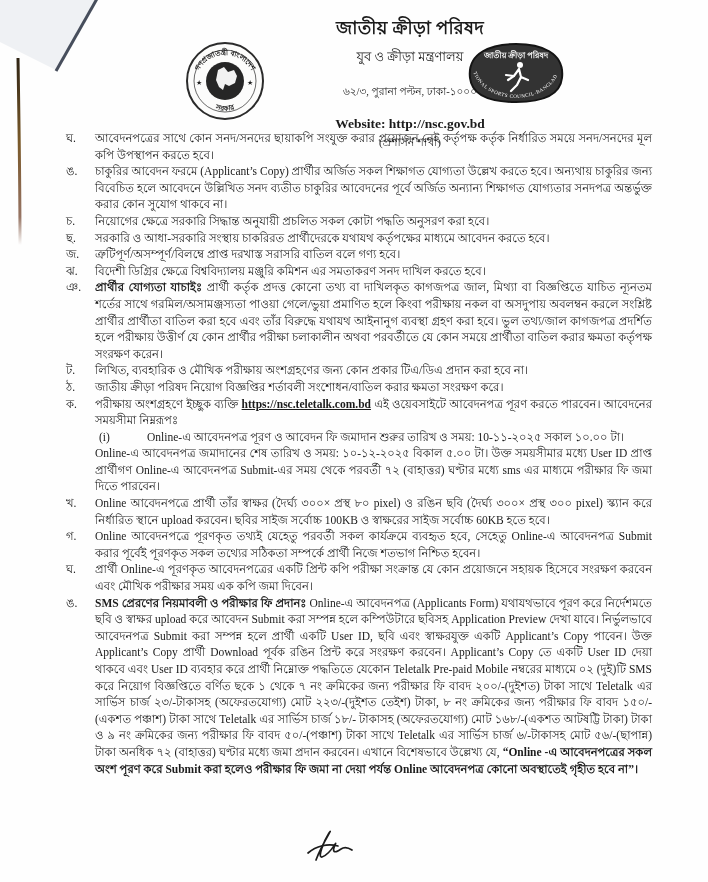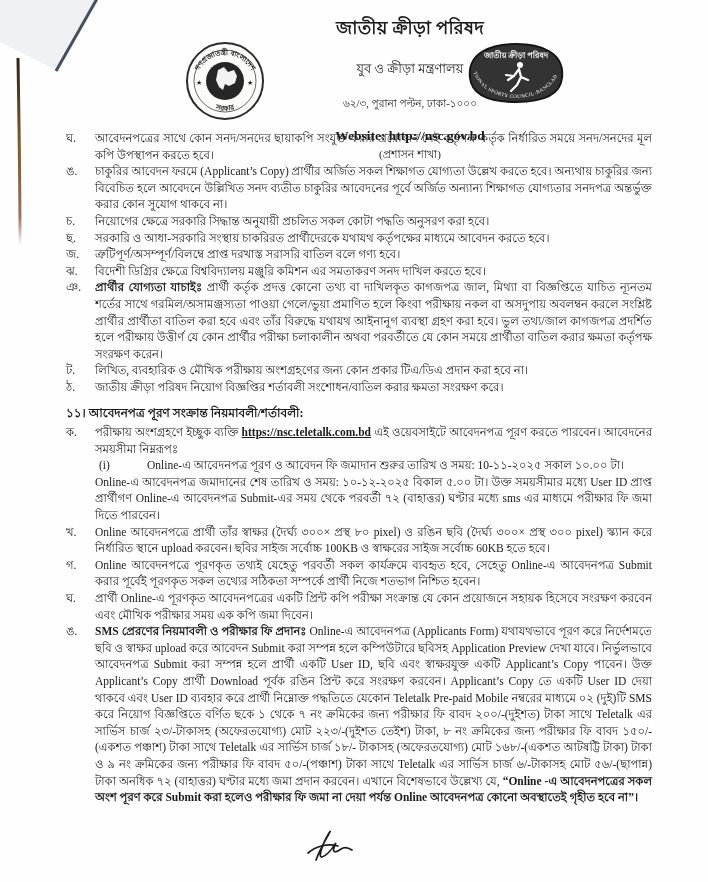--- a/index.html
+++ b/index.html
@@ -6,21 +6,21 @@
   .page {
     position:relative; width:708px; height:882px; margin:0 auto;
     background:#fefefe; overflow:hidden; color:#1b1b1b;
     font-family:"Liberation Serif","DejaVu Serif",serif;
   }
   
   .artifacts { position:absolute; left:0; top:0; pointer-events:none; }
   
   .header-text { position:absolute; top:14px; left:248px; width:324px; text-align:center; }
   .h-org   { font-size:18px; font-weight:bold; letter-spacing:.3px; }
-  .h-line  { font-size:13px; margin-top:14px; }
+  .h-line  { font-size:13px; margin-top:2px; }
   .h-addr  { font-size:10.5px; margin-top:16px; }
   .h-web   { font-size:13.5px; font-weight:600; margin-top:15px; }
   .h-branch{ font-size:11px; margin-top:2px; display:inline-block; }
   .seal-left   { position:absolute; left:184px; top:40px; }
   .emblem-right{ position:absolute; left:462px; top:40px; }
   
   .content {
     position:absolute; top:130px; left:66px; width:586px;
     font-size:11.5px; line-height:16.6px; text-align:justify;
   }
@@ -129,21 +129,20 @@
         </div>
         <div class="li">
           <span class="marker">ট.</span>
           <div class="li-text"><span>লিখিত, ব্যবহারিক ও মৌখিক পরীক্ষায় অংশগ্রহণের জন্য কোন প্রকার টিএ/ডিএ প্রদান করা হবে না।</span></div>
         </div>
         <div class="li">
           <span class="marker">ঠ.</span>
           <div class="li-text"><span>জাতীয় ক্রীড়া পরিষদ নিয়োগ বিজ্ঞপ্তির শর্তাবলী সংশোধন/বাতিল করার ক্ষমতা সংরক্ষণ করে।</span></div>
         </div>
       </div>
-    <div class="sec-heading">১১। আবেদনপত্র পূরণ সংক্রান্ত নিয়মাবলী/শর্তাবলী:</div>
     <div>
         <div class="li">
           <span class="marker">ক.</span>
           <div class="li-text"><span>পরীক্ষায় অংশগ্রহণে ইচ্ছুক ব্যক্তি </span><span class="b u">https://nsc.teletalk.com.bd</span><span> এই ওয়েবসাইটে আবেদনপত্র পূরণ করতে পারবেন। আবেদনের সময়সীমা নিম্নরূপঃ</span><div class="sub-row">
               <span class="sub-marker">(i)</span>
               <div class="sub-text"><span>Online-এ আবেদনপত্র পূরণ ও আবেদন ফি জমাদান শুরুর তারিখ ও সময়: 10-১১-২০২৫ সকাল ১০.০০ টা।</span></div>
             </div><div class="sub-row">
               <div class="sub-text"><span>Online-এ আবেদনপত্র জমাদানের শেষ তারিখ ও সময়: ১০-১২-২০২৫ বিকাল ৫.০০ টা। উক্ত সময়সীমার মধ্যে User ID প্রাপ্ত প্রার্থীগণ Online-এ আবেদনপত্র Submit-এর সময় থেকে পরবর্তী ৭২ (বাহাত্তর) ঘণ্টার মধ্যে sms এর মাধ্যমে পরীক্ষার ফি জমা দিতে পারবেন।</span></div>
             </div></div>
         </div>

